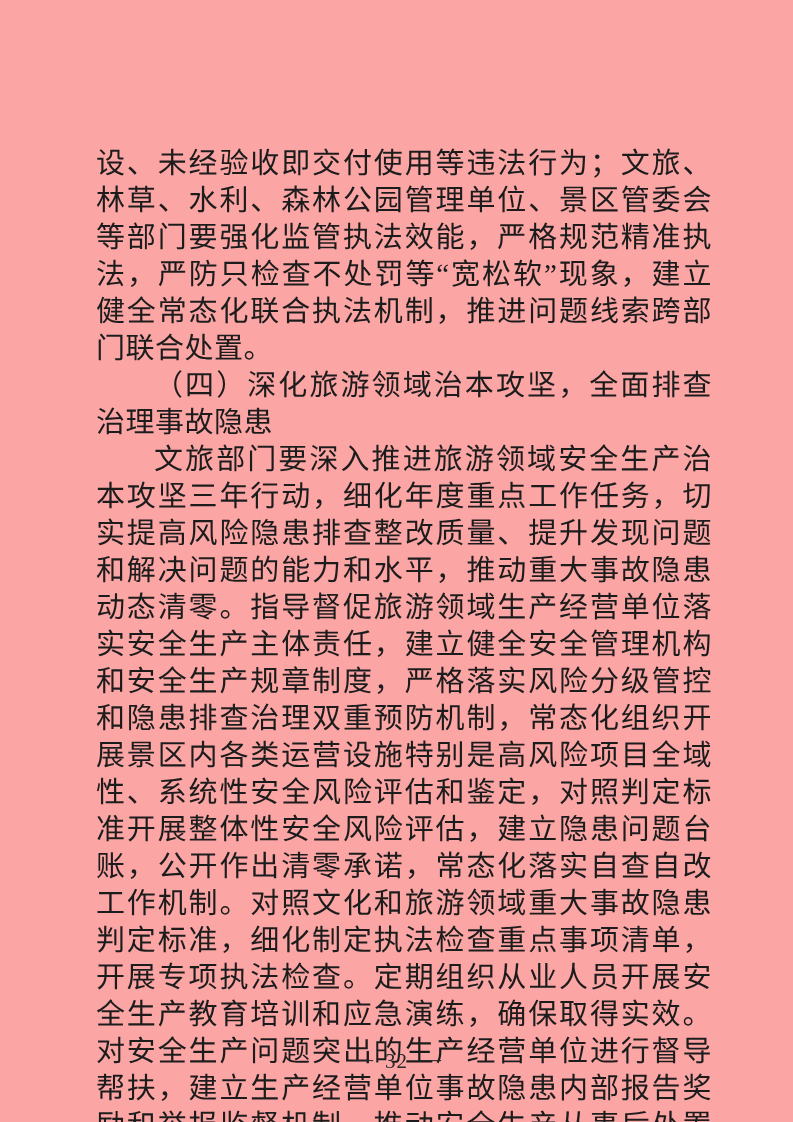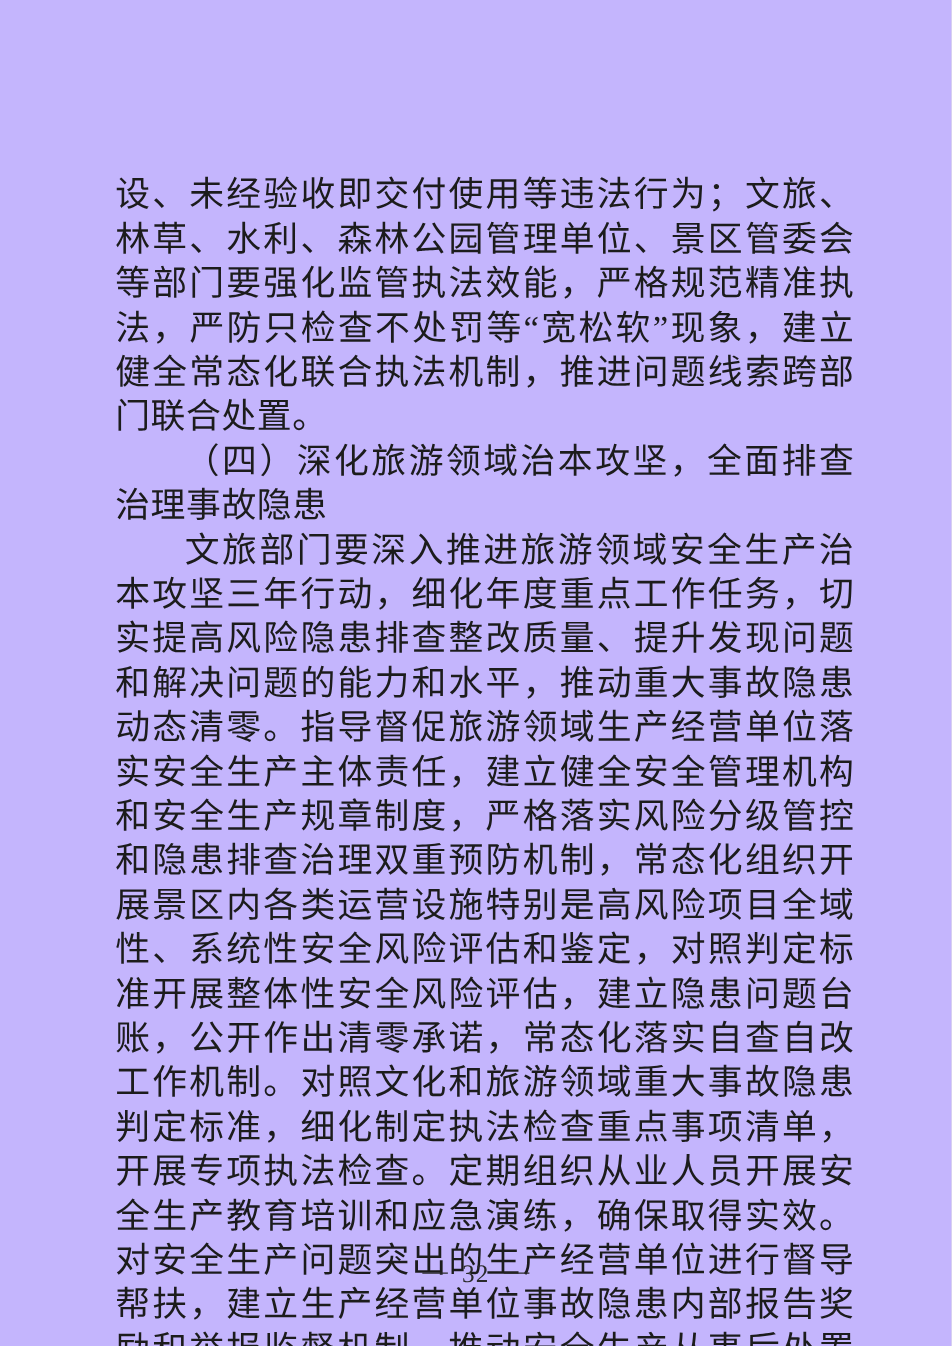--- a/index.html
+++ b/index.html
@@ -5,21 +5,21 @@
   html, body {
     margin: 0;
     padding: 0;
     background: #e8e8e8;
   }
   .page {
     position: relative;
     width: 793px;
     height: 1122px;
     margin: 0 auto;
-    background: #c4b5fd;
+    background: #fca5a5;
     overflow: hidden;
     font-family: "Liberation Serif", "DejaVu Serif", serif;
     color: #1c1c1c;
   }
   .content {
     position: absolute;
     left: 96px;
     top: 145px;
     width: 616px;
     font-size: 29px;

